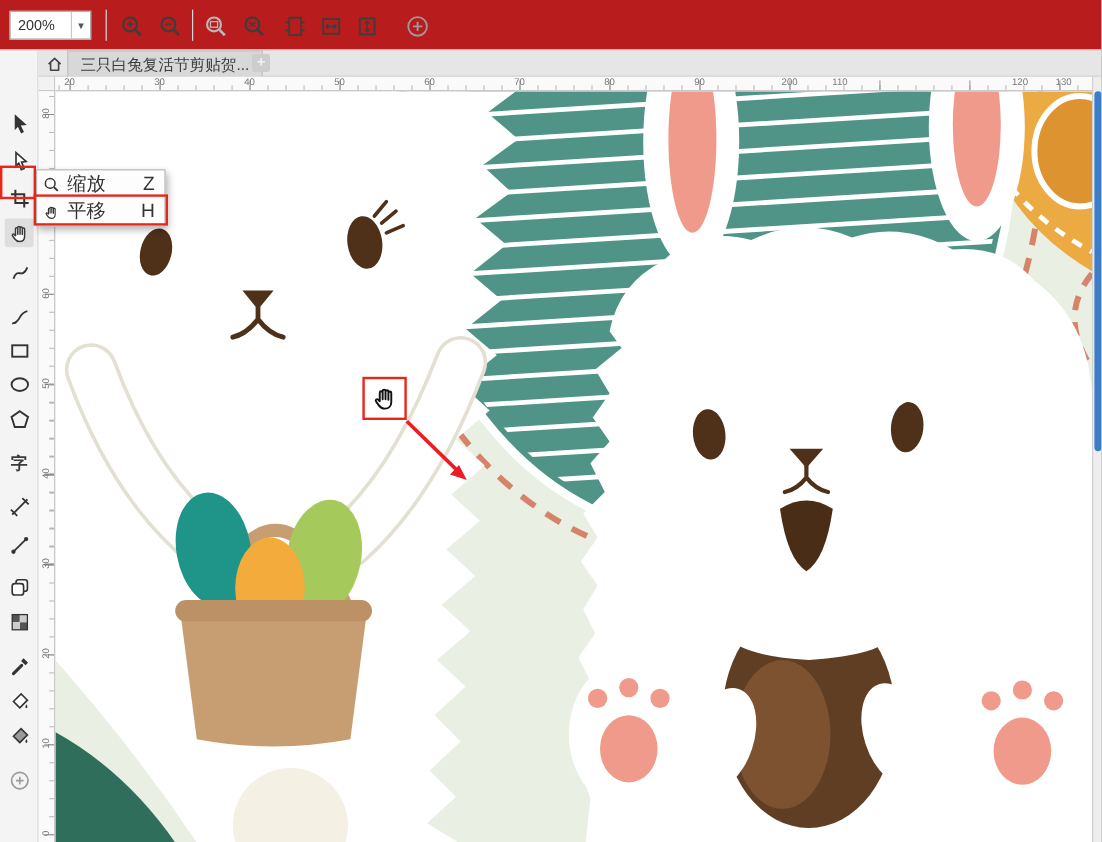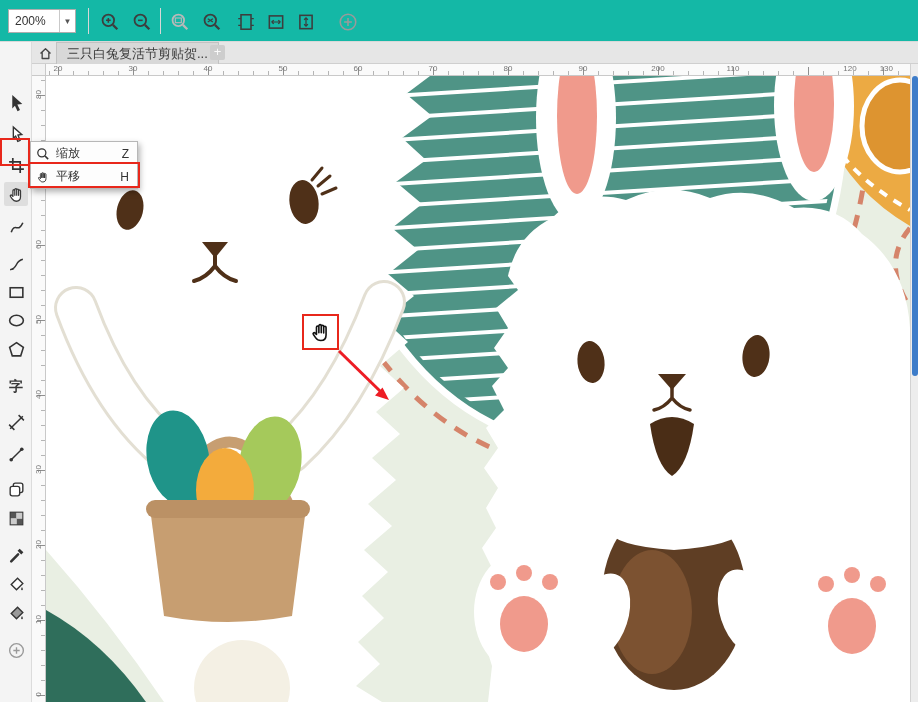--- a/index.html
+++ b/index.html
@@ -1,20 +1,20 @@
 <!DOCTYPE html>
 <html><head>
 <meta charset="utf-8">
 <style>
   * { margin:0; padding:0; box-sizing:border-box; }
   body { font-family:"Liberation Sans","DejaVu Sans",sans-serif; background:#888; }
   .app { position:relative; width:918px; height:702px; overflow:hidden; background:#f0f0f0; font-family:"Liberation Sans","DejaVu Sans",sans-serif; }
 
   
-  .topbar { position:absolute; left:0; top:0; width:918px; height:42px; background:#14b8a6; border-bottom:1px solid #d9d9d9; }
+  .topbar { position:absolute; left:0; top:0; width:918px; height:42px; background:#b91c1c; border-bottom:1px solid #d9d9d9; }
   .zoom-combo { position:absolute; left:8px; top:9px; width:68px; height:24px; background:#fff; border:1px solid #aeaeae; display:flex; align-items:center; font-size:12px; color:#333; }
   .zoom-combo .val { flex:1; padding-left:6px; }
   .zoom-combo .dd { width:16px; height:100%; border-left:1px solid #c9c9c9; display:flex; align-items:center; justify-content:center; font-size:8px; color:#555; }
   .tb-icon { position:absolute; top:10px; width:24px; height:24px; display:flex; align-items:center; justify-content:center; }
   .tb-icon svg { width:20px; height:20px; color:#3d3d3d; }
   .tb-icon.disabled svg { color:#b9b9b9; }
   .tb-sep { position:absolute; top:8px; width:1px; height:26px; background:#d7d7d7; }
 
   
   .tabbar { position:absolute; left:32px; top:42px; width:886px; height:22px; background:#e6e6e6; border-bottom:1px solid #cfcfcf; }
@@ -43,21 +43,21 @@
 
   
   .canvas { position:absolute; left:46px; top:76px; width:864px; height:626px; overflow:hidden; background:#e9efe3; }
 
   
   .vscroll { position:absolute; left:910px; top:64px; width:8px; height:638px; background:#ededed; border-left:1px solid #d2d2d2; }
   .vscroll .thumb { position:absolute; left:1px; top:12px; width:6px; height:300px; background:#3d7cc9; border-radius:3px; }
 
   
   .flyout { position:absolute; left:30px; top:141px; width:108px; background:#fdfdfd; border:1px solid #b7b7b7; box-shadow:2px 3px 6px rgba(0,0,0,.3); z-index:40; }
-  .flyout-row { height:23px; display:flex; align-items:center; padding:0 8px 0 5px; font-size:12px; color:#333; }
+  .flyout-row { height:23px; display:flex; align-items:center; padding:0 8px 0 5px; font-size:16px; color:#333; }
   .flyout-row svg { width:14px; height:14px; color:#333; margin-right:6px; flex:none; }
   .flyout-row .lbl { flex:1; }
   .flyout-row .key { color:#333; }
 
   
   .red-box { position:absolute; border:2px solid #e8271b; pointer-events:none; z-index:50; }
   .hand-annot { position:absolute; left:302px; top:314px; width:37px; height:36px; border:2px solid #e8271b; background:#fff; display:flex; align-items:center; justify-content:center; z-index:60; }
   .hand-annot svg { width:24px; height:24px; color:#111; }
   .annot-arrow { position:absolute; left:333px; top:346px; z-index:60; pointer-events:none; }
 </style>
@@ -257,21 +257,21 @@
     <div>
         <span class="hlab" style="left: 12px;">20</span>
         <span class="hlab" style="left: 87px;">30</span>
         <span class="hlab" style="left: 162px;">40</span>
         <span class="hlab" style="left: 237px;">50</span>
         <span class="hlab" style="left: 312px;">60</span>
         <span class="hlab" style="left: 387px;">70</span>
         <span class="hlab" style="left: 462px;">80</span>
         <span class="hlab" style="left: 537px;">90</span>
         <span class="hlab" style="left: 612px;">200</span>
-        <span class="hlab" style="left: 687px;">110</span>
+        <span class="hlab" style="left: 654px;">110</span>
         <span class="hlab" style="left: 762px; margin-left: 32px;">120</span>
         <span class="hlab" style="left: 837px; text-align: right;">130</span>
       </div>
   </div>
   <div class="vruler">
     <div class="minor"></div>
     <div class="major"></div>
     <div>
         <span class="vlab" style="top: 14px;">80</span>
         <span class="vlab" style="top: 89px;">70</span>

